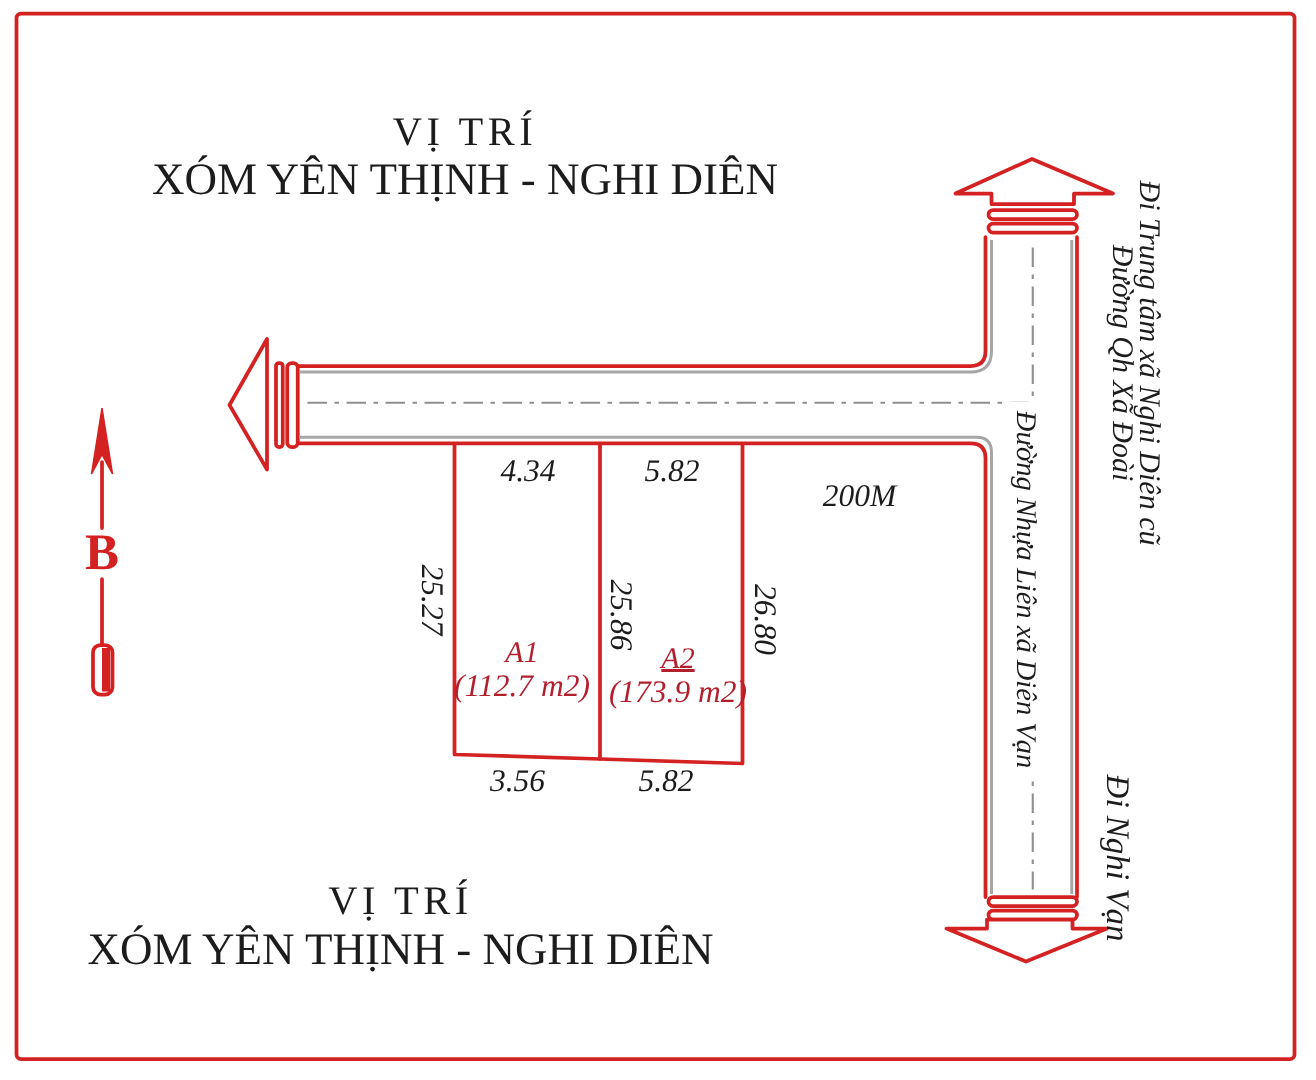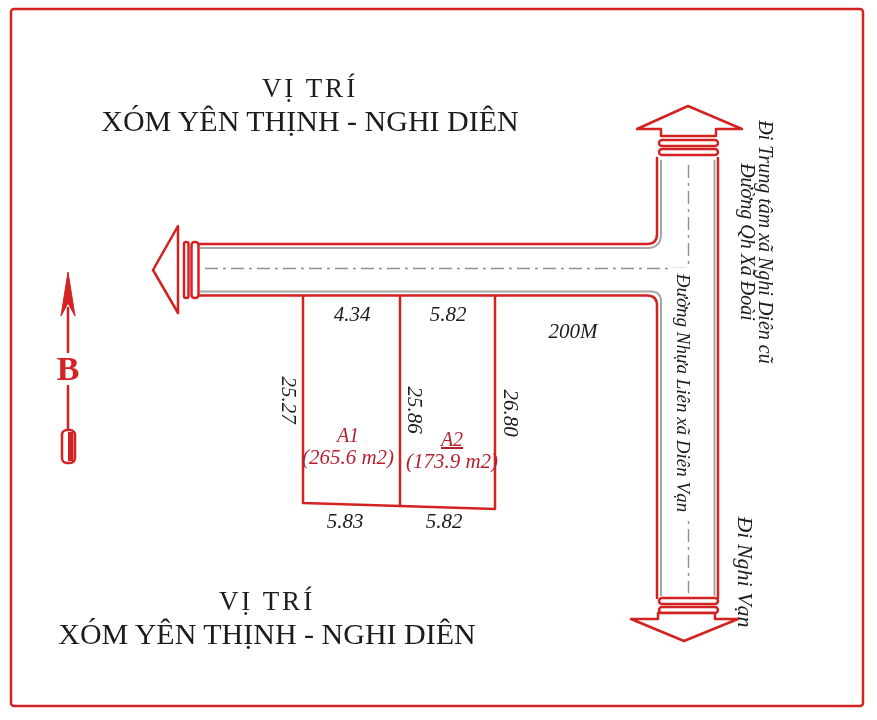--- a/index.html
+++ b/index.html
@@ -119,26 +119,26 @@
 
   <div class="lbl rot note" style="left:745px;top:572px;">Đi Nghi Vạn</div>
 
   <div class="lbl dim" style="left:573px;top:321px;margin-top:10px;">200M</div>
 
   <div class="lbl dim" style="left:352px;top:314px;">4.34</div>
   <div class="lbl dim" style="left:448px;top:314px;">5.82</div>
   <div class="lbl rot dim" style="left:288px;top:400px;">25.27</div>
   <div class="lbl rot dim" style="left:414px;top:410px;">25.86</div>
   <div class="lbl rot dim" style="left:510px;top:413px;">26.80</div>
-  <div class="lbl dim" style="left:345px;top:521px;">5.83</div>
+  <div class="lbl dim" style="left:345px;top:521px;">3.56</div>
   <div class="lbl dim" style="left:444px;top:521px;">5.82</div>
 
   <div class="lbl plot-lbl" style="left:348px;top:446px;">
     <div class="pid">A1</div>
-    <div class="parea">(265.6 m2)</div>
+    <div class="parea">(112.7 m2)</div>
   </div>
   <div class="lbl plot-lbl" style="left:452px;top:450px;">
     <div class="pid ul">A2</div>
     <div class="parea">(173.9 m2)</div>
   </div>
 
   <div class="lbl compass-b" style="left:68px;top:369px;">B</div>
 
 </div>
 

